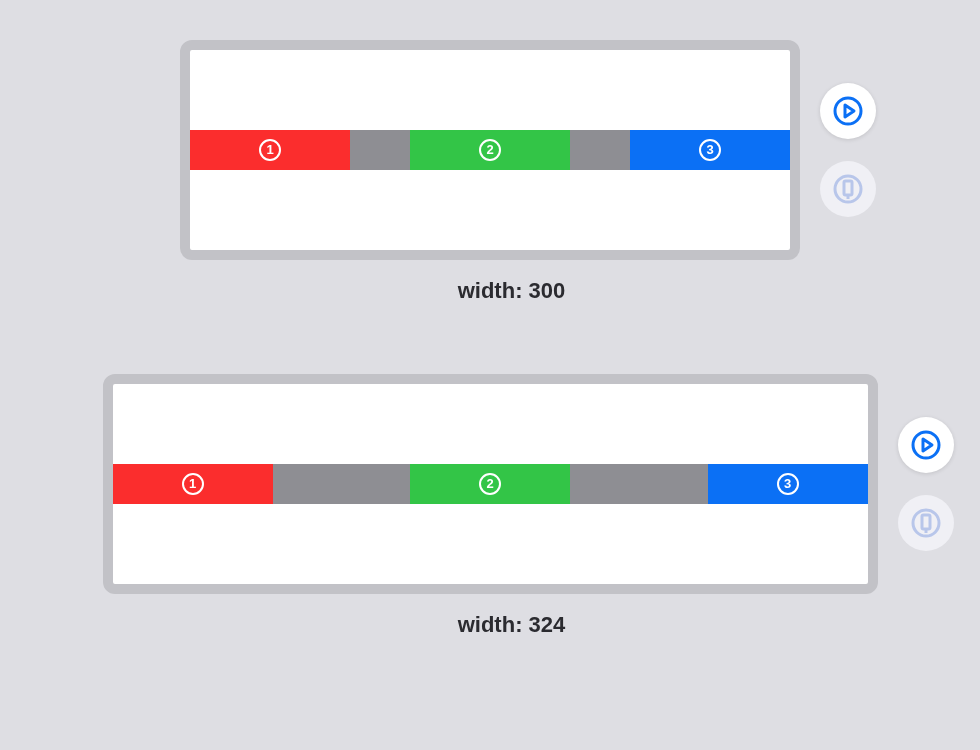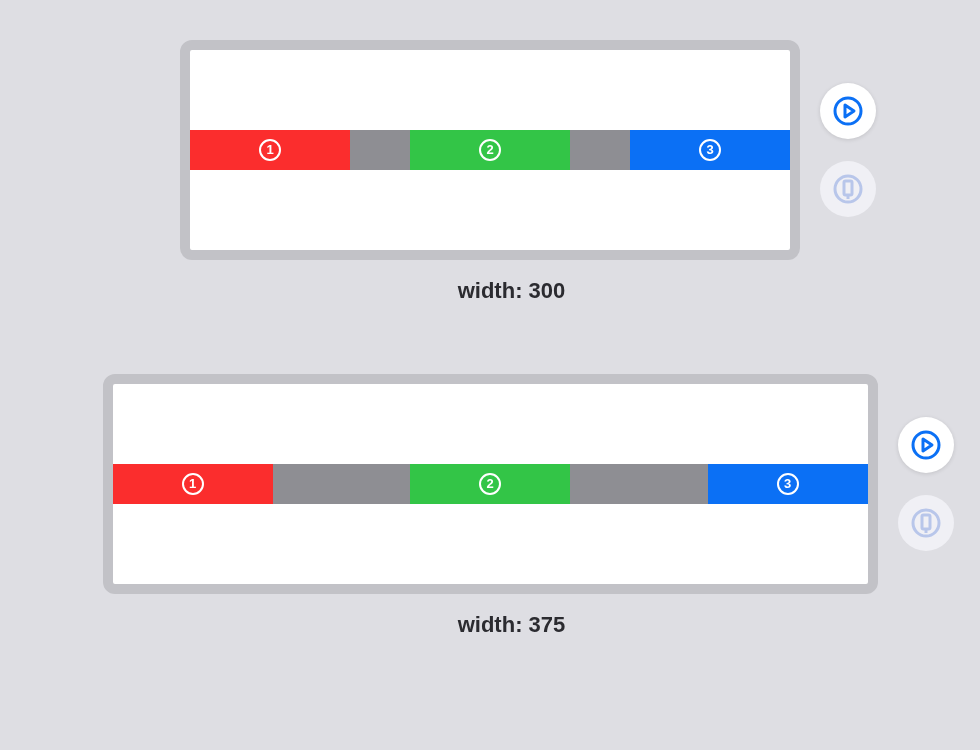--- a/index.html
+++ b/index.html
@@ -152,14 +152,14 @@
       </button>
       <button class="ctrl-btn disabled">
         <svg width="32" height="32" viewBox="0 0 32 32" fill="none">
           <circle cx="16" cy="16" r="13" stroke="#b8c6ea" stroke-width="3"></circle>
           <rect x="12" y="8" width="8" height="14" rx="1.5" stroke="#b8c6ea" stroke-width="3"></rect>
           <line x1="16" y1="22" x2="16" y2="26" stroke="#b8c6ea" stroke-width="3"></line>
         </svg>
       </button>
     </div>
   </div>
-  <div class="caption">width: 375</div>
+  <div class="caption">width: 324</div>
 </div>
 
 </body></html>

